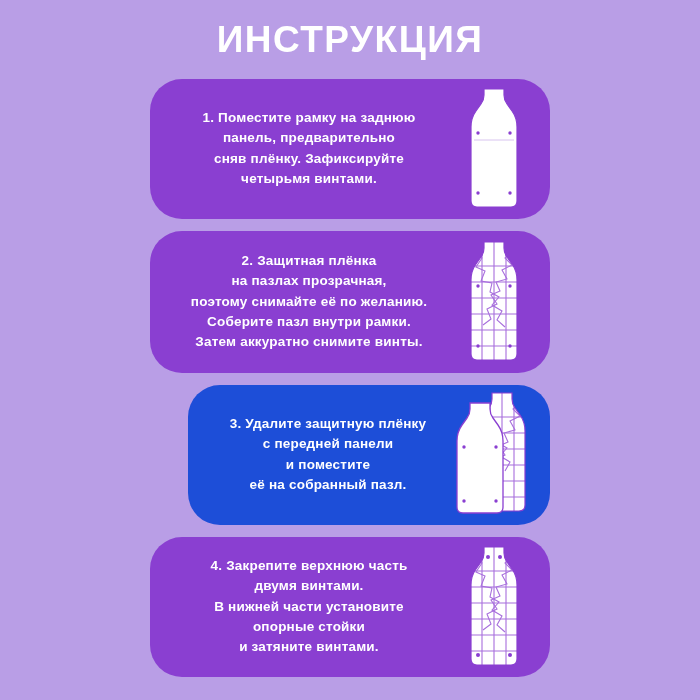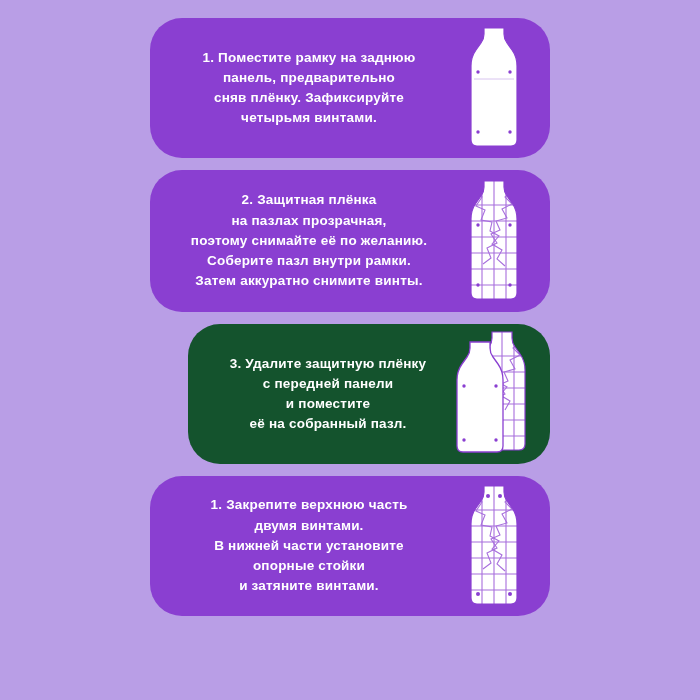--- a/index.html
+++ b/index.html
@@ -72,20 +72,21 @@
     height: 128px;
     pointer-events: none;
   }
   .art svg { display: block; }
 </style>
 </head>
 <body style="background: rgb(185, 158, 230);">
 
 <div class="page">
 
+  <div class="title">Инструкция</div>
 
   <div class="steps">
 
     <div class="card h1" style="background: rgb(138, 63, 209);">
       <div class="card-text">1. Поместите рамку на заднюю
 панель, предварительно
 сняв плёнку. Зафиксируйте
 четырьмя винтами.</div>
       <div class="art">
         <svg width="92" height="128" viewBox="0 0 92 128">
@@ -128,21 +129,21 @@
           <g fill="#8a3fd1">
             <circle cx="30" cy="48" r="1.7"></circle>
             <circle cx="62" cy="48" r="1.7"></circle>
             <circle cx="30" cy="108" r="1.7"></circle>
             <circle cx="62" cy="108" r="1.7"></circle>
           </g>
         </svg>
       </div>
     </div>
 
-    <div class="card h3" style="background: #14532d; margin-left: 38px;">
+    <div class="card h3" style="background: #1d4ed8; margin-left: 38px;">
       <div class="card-text">3. Удалите защитную плёнку
 с передней панели
 и поместите
 её на собранный пазл.</div>
       <div class="art">
         <svg width="92" height="128" viewBox="0 0 92 128">
           <defs>
             <clipPath id="btl3b">
               <path d="M44 2 h20 v6 q0 5 3 9 l5 7 q5 7 5 16 v74 q0 6 -6 6 h-34 q-6 0 -6 -6 v-74 q0 -9 5 -16 l5 -7 q3 -4 3 -9 z"></path>
             </clipPath>
@@ -161,21 +162,21 @@
             <circle cx="16" cy="56" r="1.7"></circle>
             <circle cx="48" cy="56" r="1.7"></circle>
             <circle cx="16" cy="110" r="1.7"></circle>
             <circle cx="48" cy="110" r="1.7"></circle>
           </g>
         </svg>
       </div>
     </div>
 
     <div class="card h4" style="background: rgb(138, 63, 209);">
-      <div class="card-text">1. Закрепите верхнюю часть
+      <div class="card-text">4. Закрепите верхнюю часть
 двумя винтами.
 В нижней части установите
 опорные стойки
 и затяните винтами.</div>
       <div class="art">
         <svg width="92" height="128" viewBox="0 0 92 128">
           <defs>
             <clipPath id="btl4">
               <path d="M36 4 h20 v6 q0 5 3 9 l5 7 q5 7 5 16 v74 q0 6 -6 6 h-34 q-6 0 -6 -6 v-74 q0 -9 5 -16 l5 -7 q3 -4 3 -9 z"></path>
             </clipPath>

